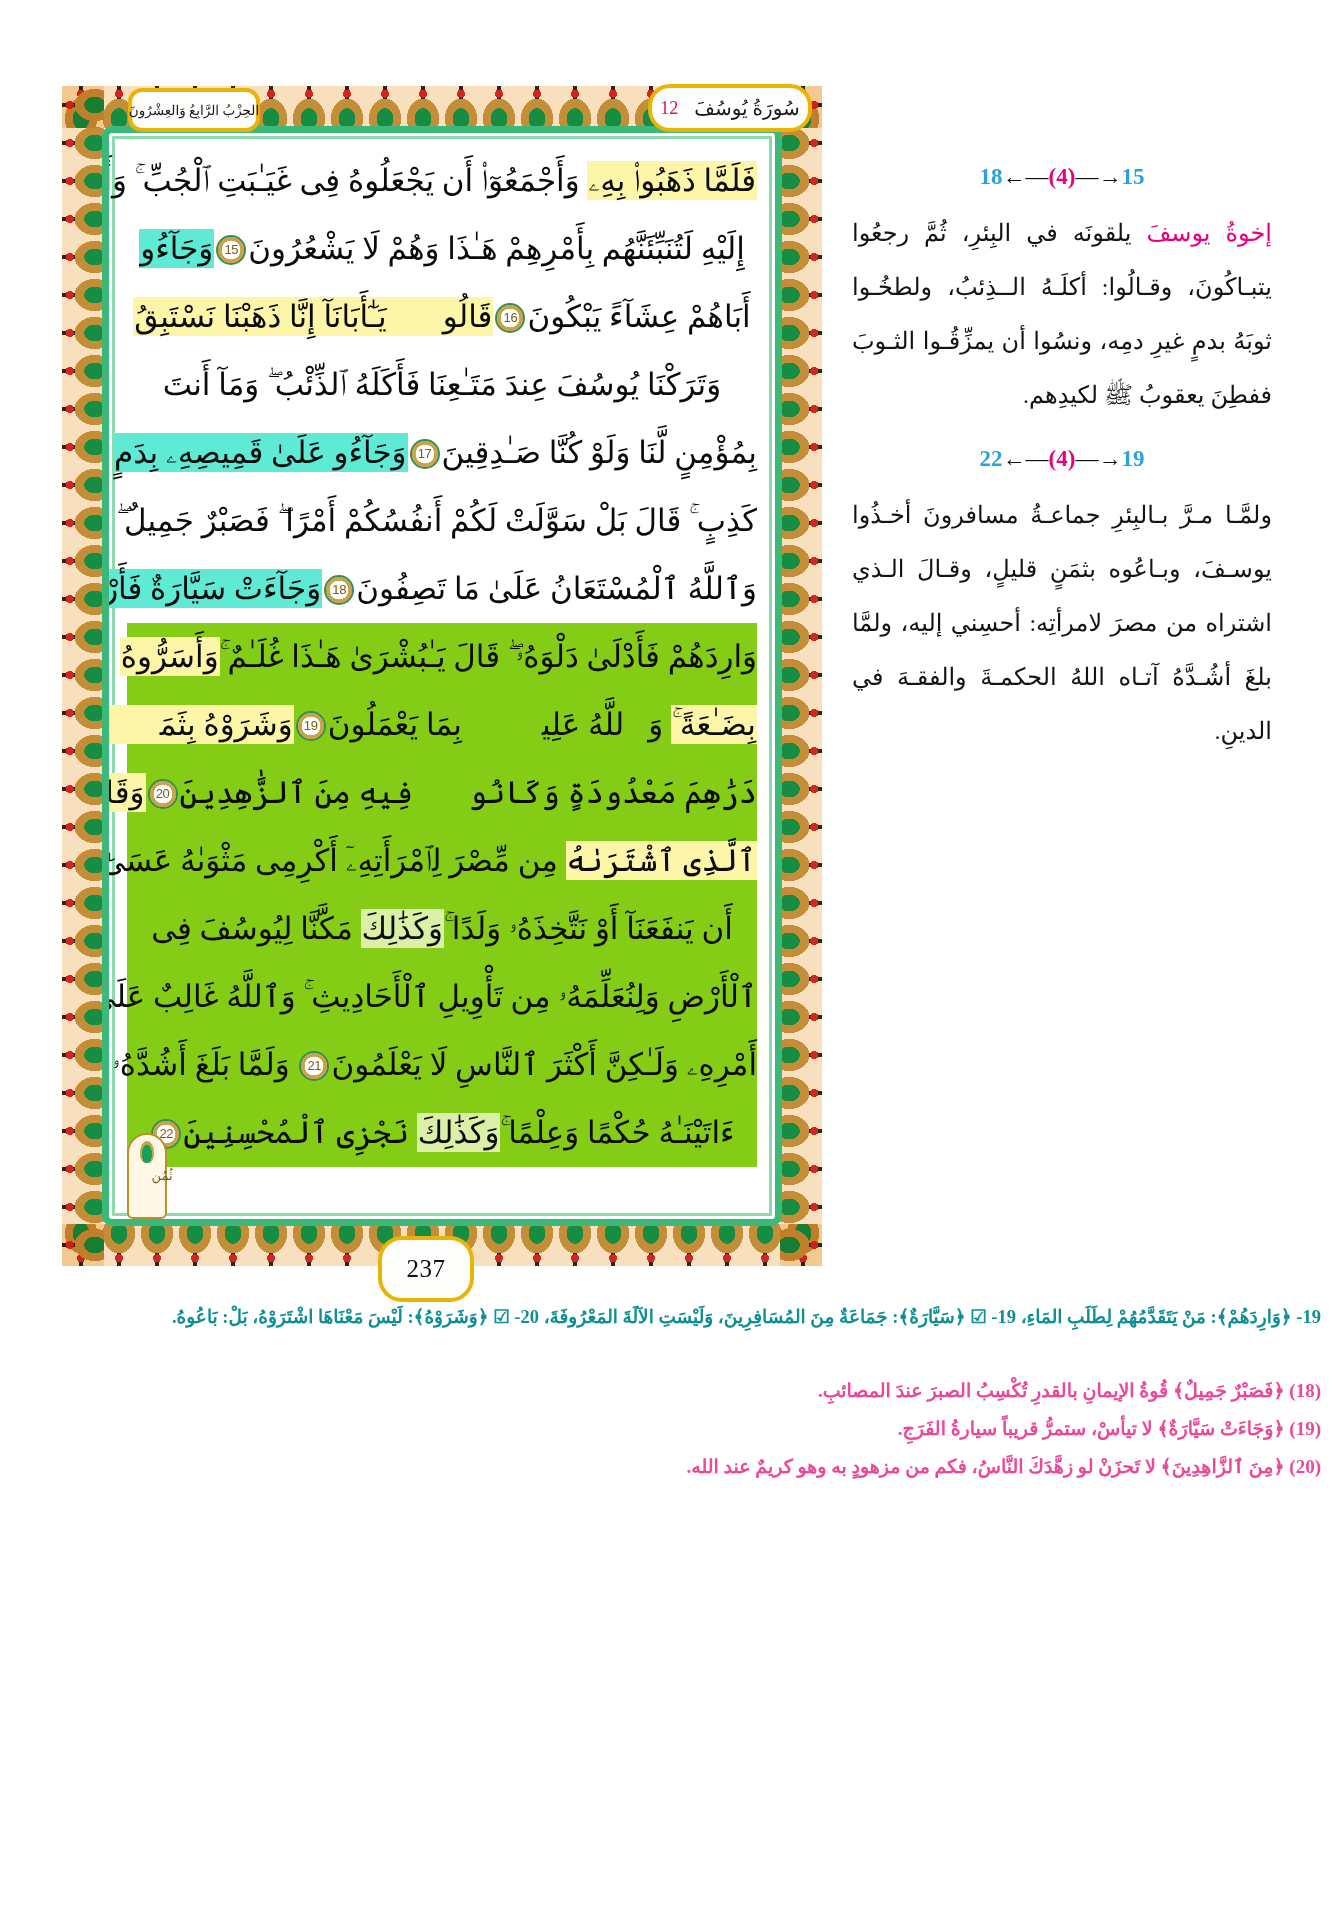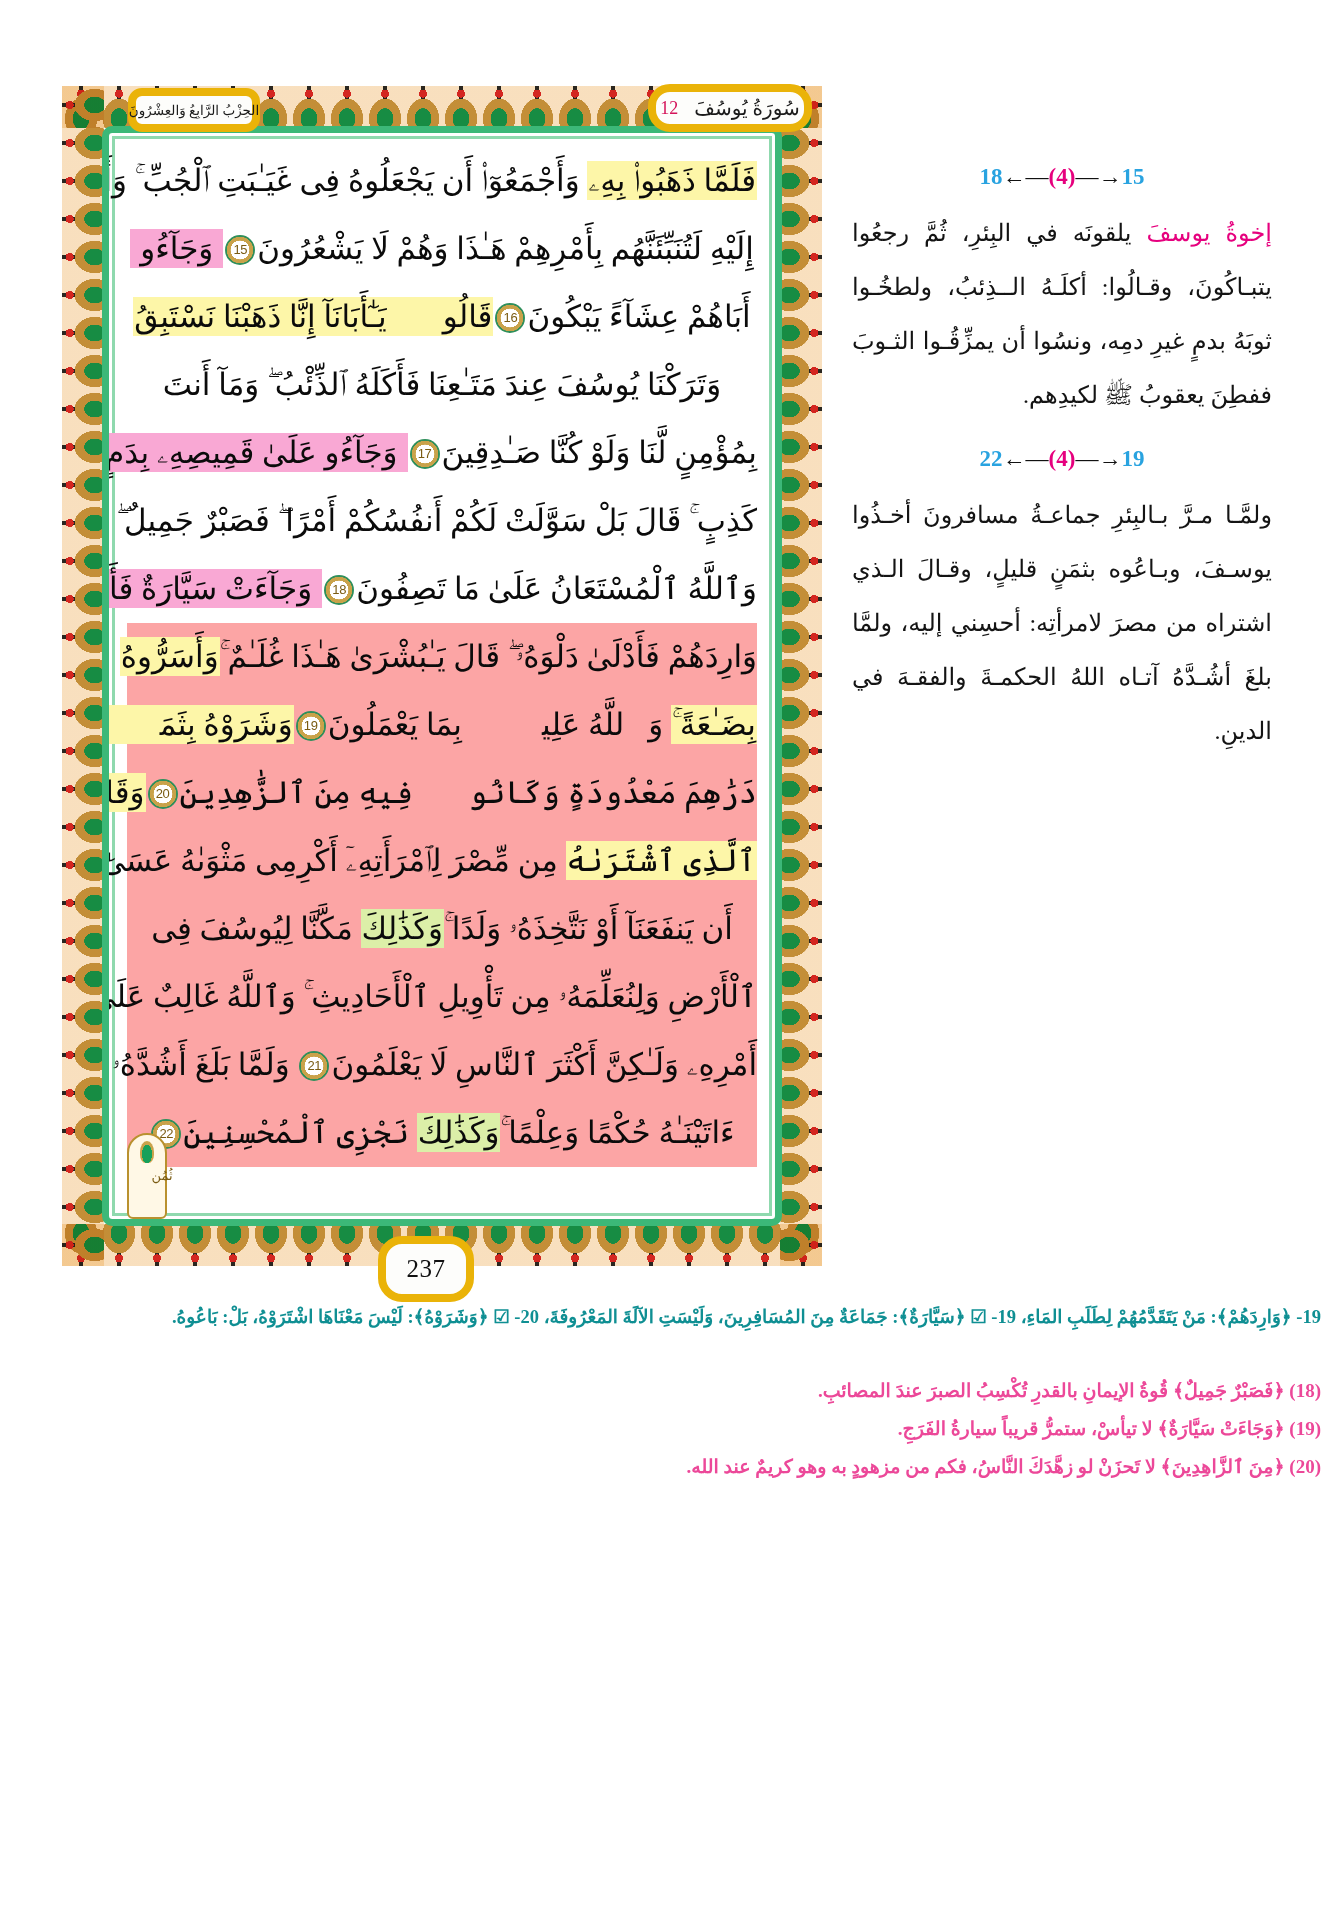--- a/index.html
+++ b/index.html
@@ -80,21 +80,21 @@
     border-radius: 10px;
     background: #ffffff;
     box-shadow: inset 0 0 0 3px #ffffff, inset 0 0 0 6px #8fd9ae;
     overflow: hidden;
   }
 
   
   .cartouche {
     position: absolute;
     background: #fdfdfb;
-    border: 8px solid #eab308;
+    border: 4px solid #eab308;
     border-radius: 22px;
     display: flex;
     align-items: center;
     justify-content: center;
     z-index: 40;
     padding: 0 10px;
   }
   #hizb-cartouche {
     left: 128px; top: 88px;
     width: 132px; height: 44px;
@@ -147,24 +147,24 @@
     position: relative;
     height: 68px;
     line-height: 68px;
     white-space: nowrap;
     text-align: center;
     font-size: 31px;
     color: #0b0b0b;
     letter-spacing: -0.4px;
     font-family: "Liberation Serif", "DejaVu Serif", serif;
   }
-  .aya-line.band-blue { background: #fca5a5; }
+  .aya-line.band-blue { background: #84cc16; }
 
   .hl-yellow { background: #fdf6a8; padding: 2px 1px; }
-  .hl-pink   { background: #f9a8d4; padding: 2px 10px; font-family: Liberation Serif, serif; }
+  .hl-pink   { background: #5eead4; padding: 2px 1px; font-family: Liberation Serif, serif; }
   .hl-green  { background: #dcefa8; padding: 2px 1px; }
 
   
   .aya-mark {
     display: inline-block;
     width: 30px; height: 30px;
     line-height: 30px;
     text-align: center;
     font-size: 13px;
     color: #7a5b12;

